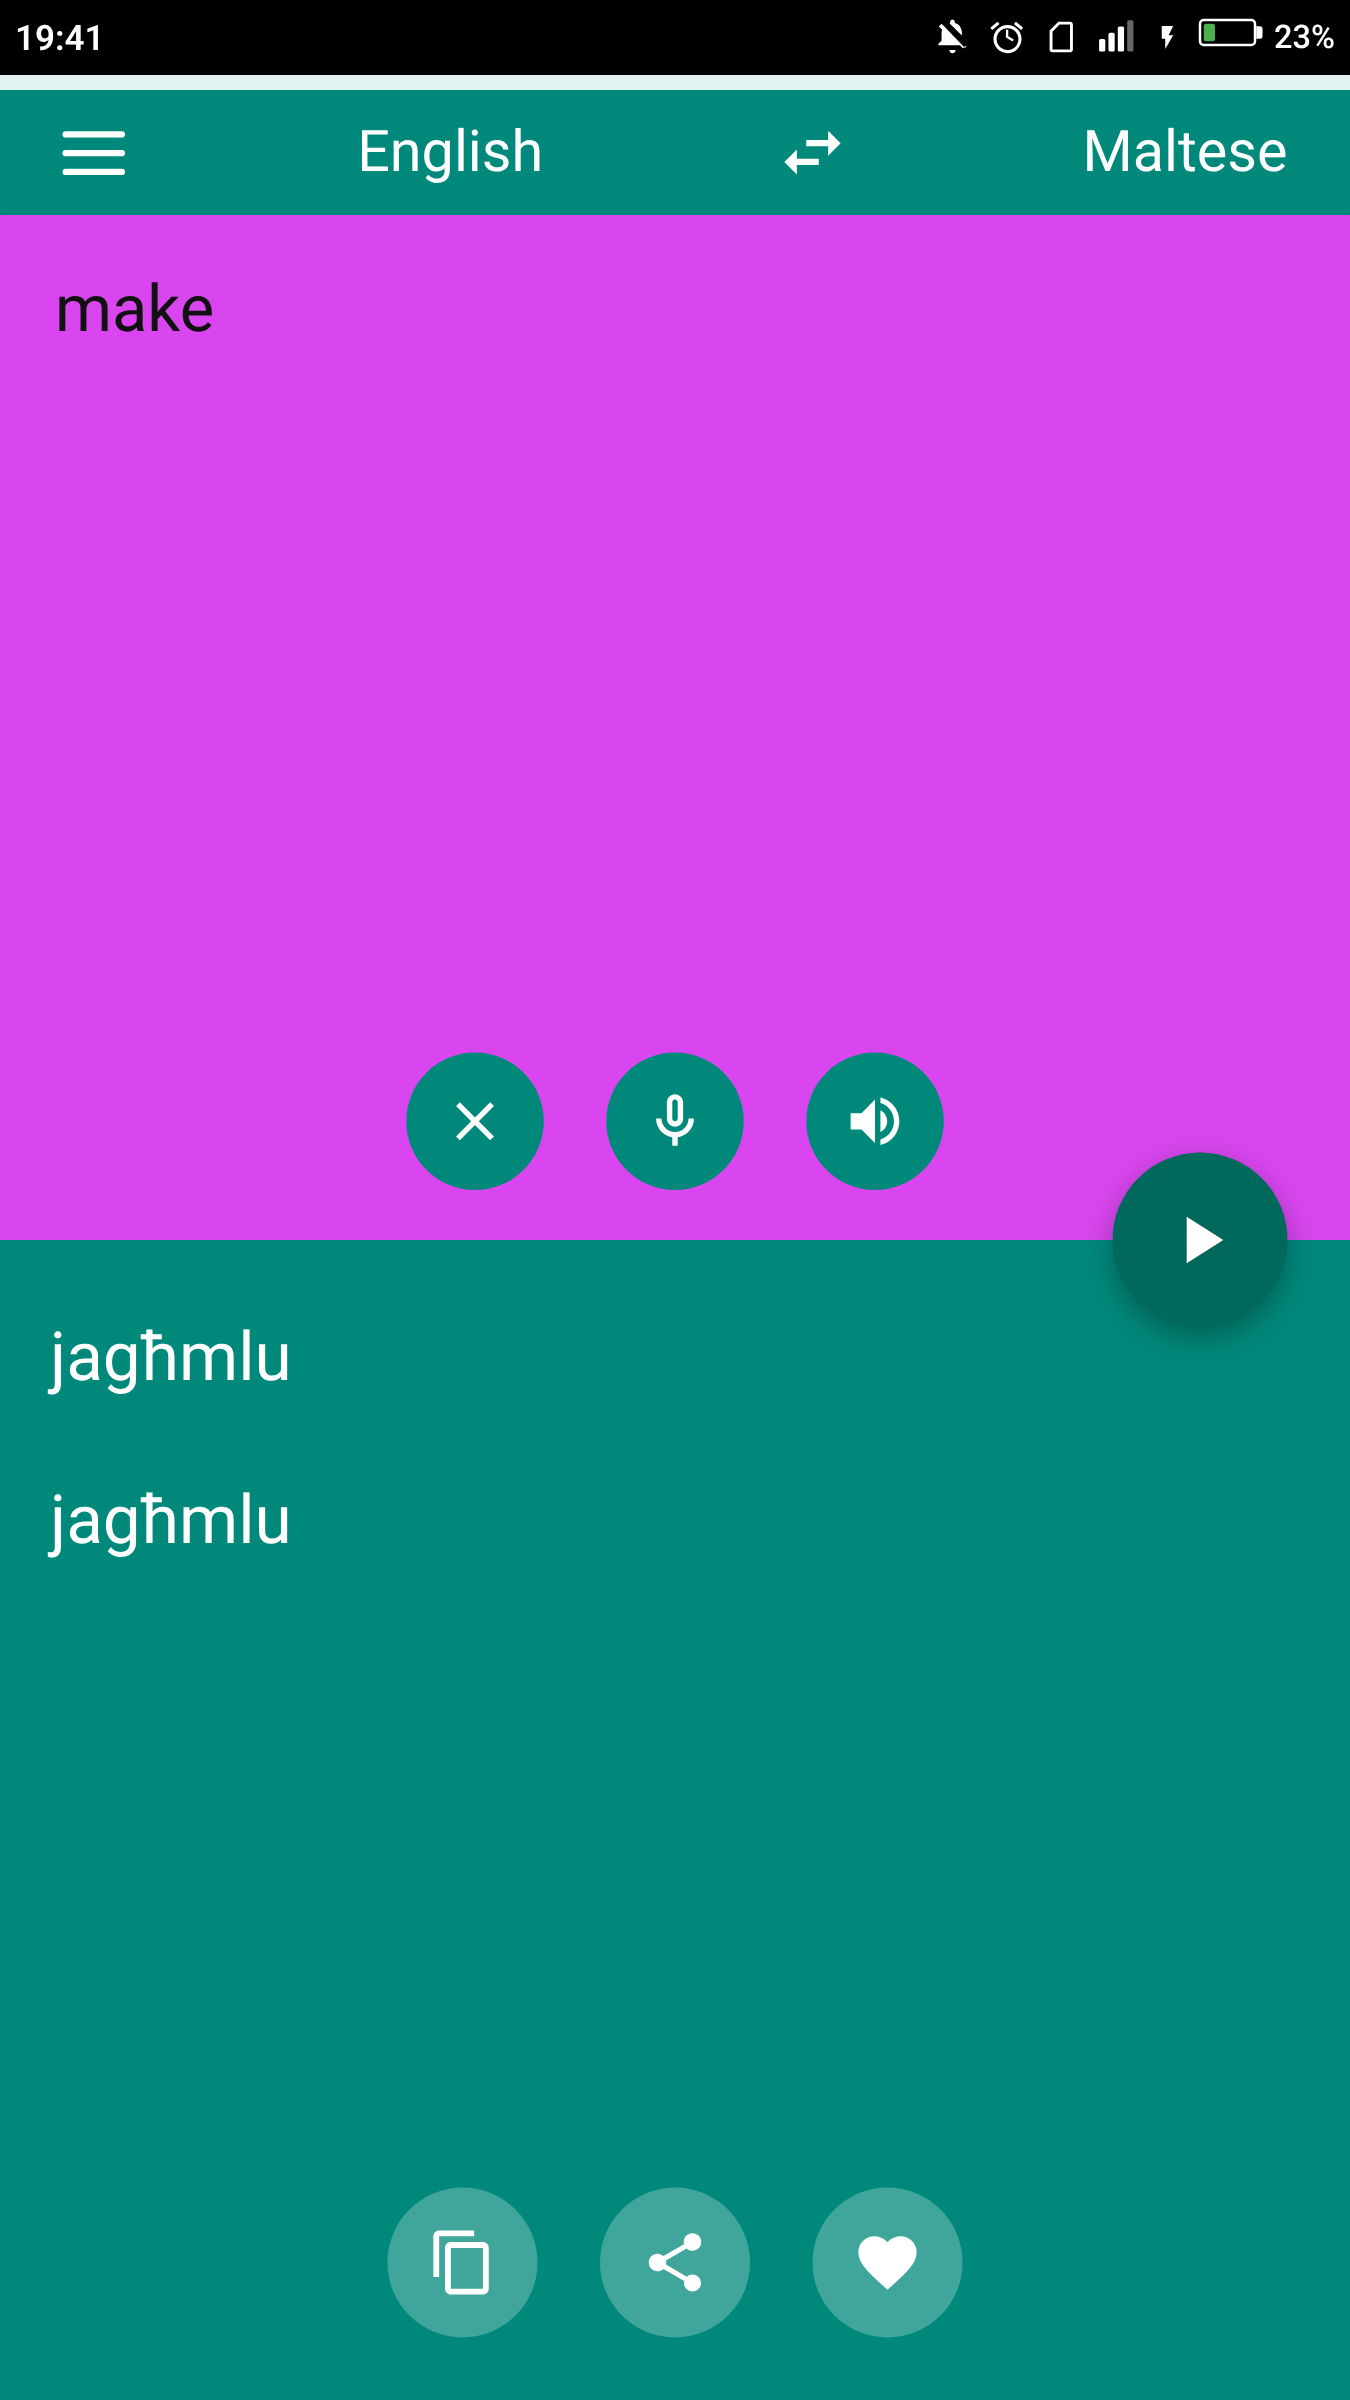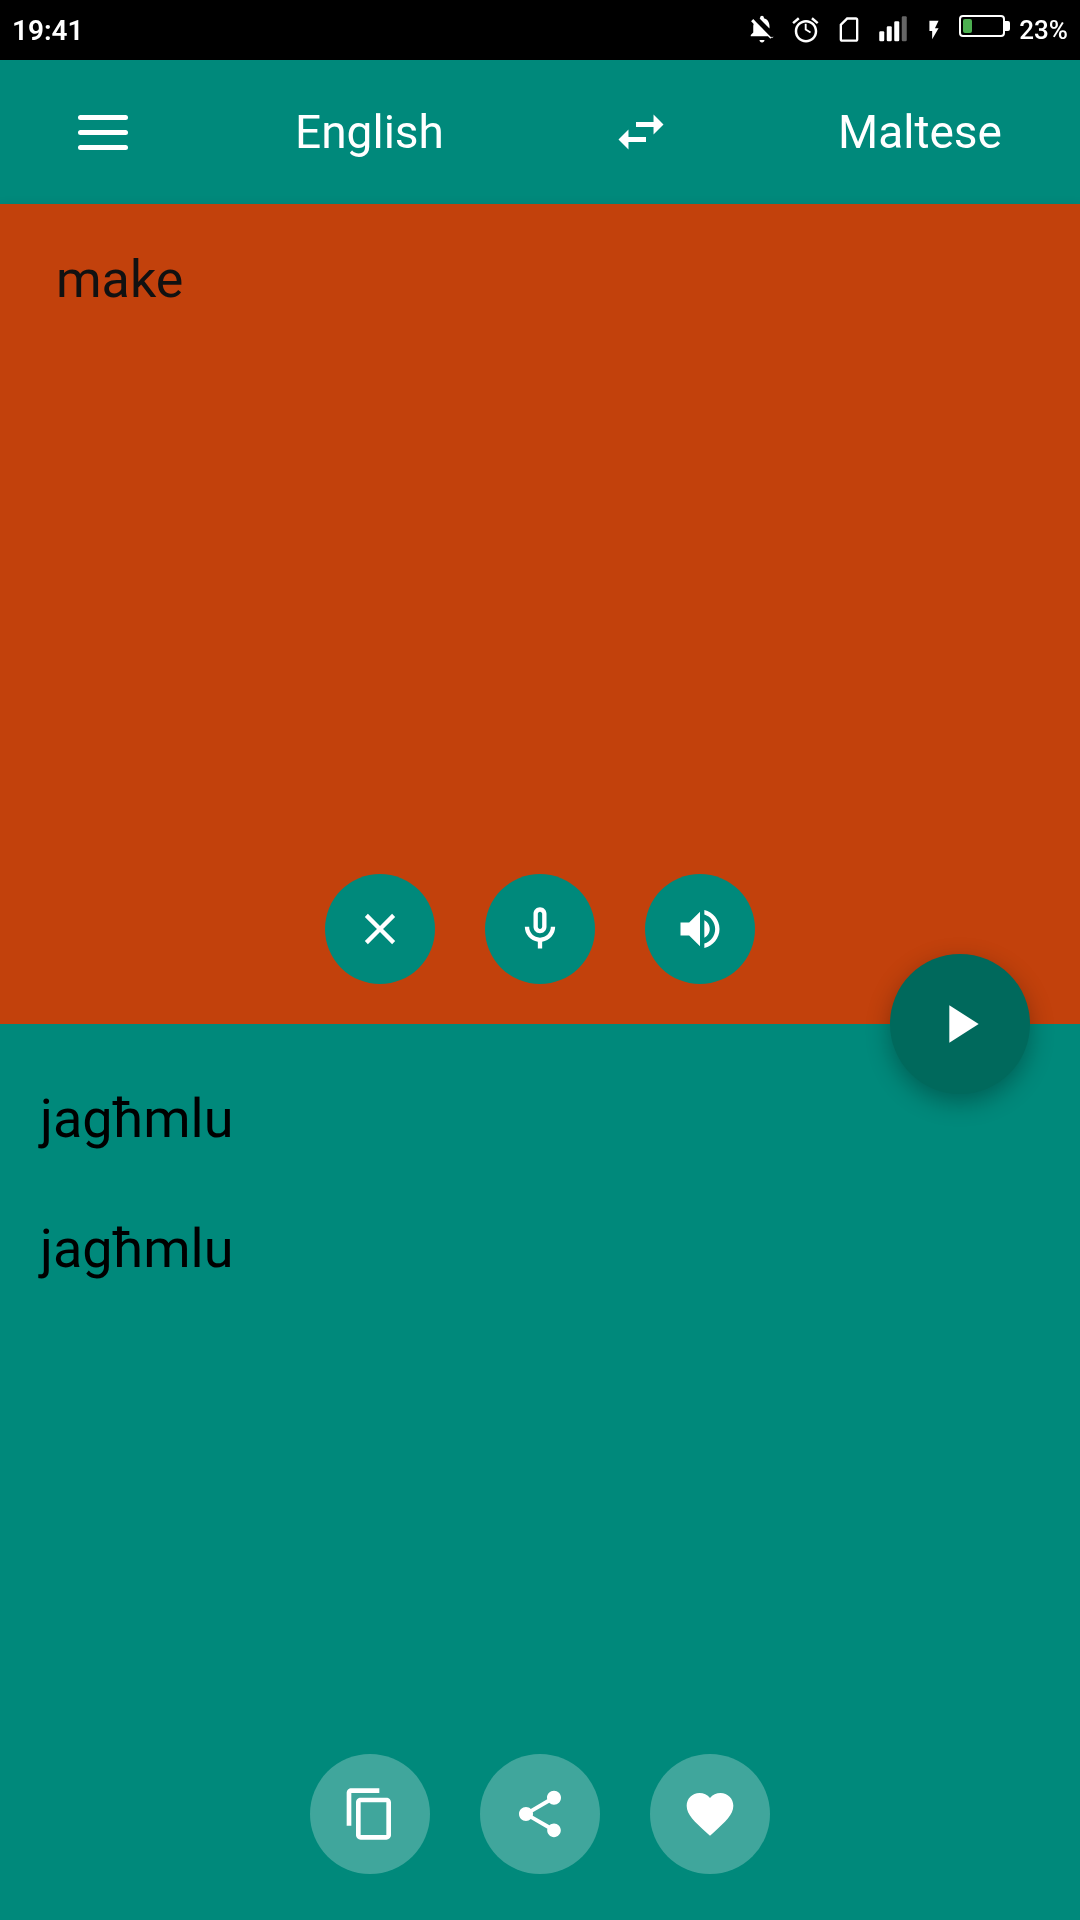--- a/index.html
+++ b/index.html
@@ -62,26 +62,27 @@
     .battery-fill {
       height: 100%;
       width: 23%;
       background: #4caf50;
       border-radius: 2px;
     }
 
     
     .header {
       background: #00897b;
-      height: 144px;
+      height: 100px;
       display: flex;
       align-items: center;
       justify-content: space-between;
-      padding: 0 78px;
-      flex-shrink: 0;
+      padding: 0 50px;
+      flex-shrink: 0;
+      margin-top: 12px;
     }
     .header-menu {
       display: flex;
       flex-direction: column;
       gap: 10px;
       cursor: pointer;
     }
     .header-menu span {
       display: block;
       width: 50px;
@@ -103,23 +104,23 @@
 
     
     .main {
       flex: 1;
       display: flex;
       flex-direction: column;
     }
 
     
     .input-section {
-      background: #c2410c;
+      background: #d946ef;
       position: relative;
-      padding: 40px 40px 120px 56px;
+      padding: 40px 40px 120px 44px;
       min-height: 820px;
       flex-shrink: 0;
     }
     .input-text {
       font-size: 52px;
       color: #111;
       line-height: 1.4;
     }
     .input-controls {
       position: absolute;
@@ -163,21 +164,21 @@
 
     
     .output-section {
       background: #00897b;
       flex: 1;
       padding: 60px 40px 160px 40px;
       position: relative;
       min-height: 900px;
     }
     .output-line {
-      color: #000000;
+      color: #ffffff;
       font-size: 54px;
       font-weight: 400;
       margin-bottom: 60px;
       line-height: 1.3;
     }
     .output-controls {
       position: absolute;
       bottom: 50px;
       left: 50%;
       transform: translateX(-50%);

